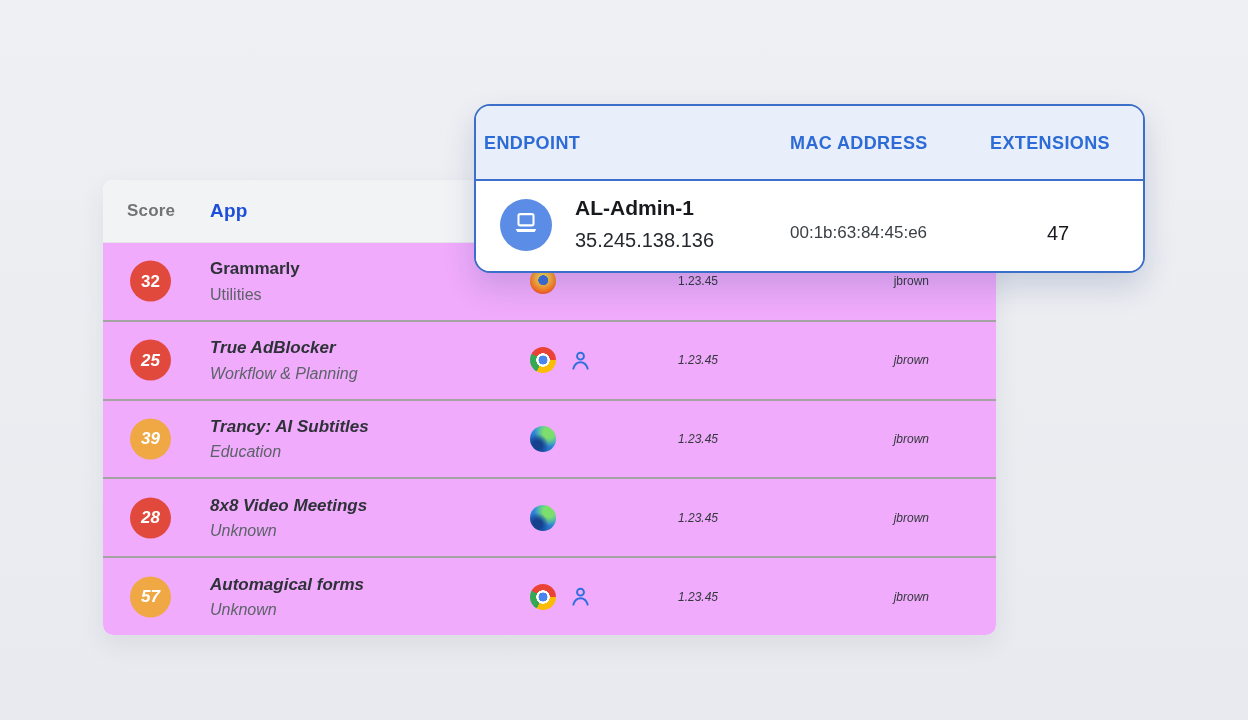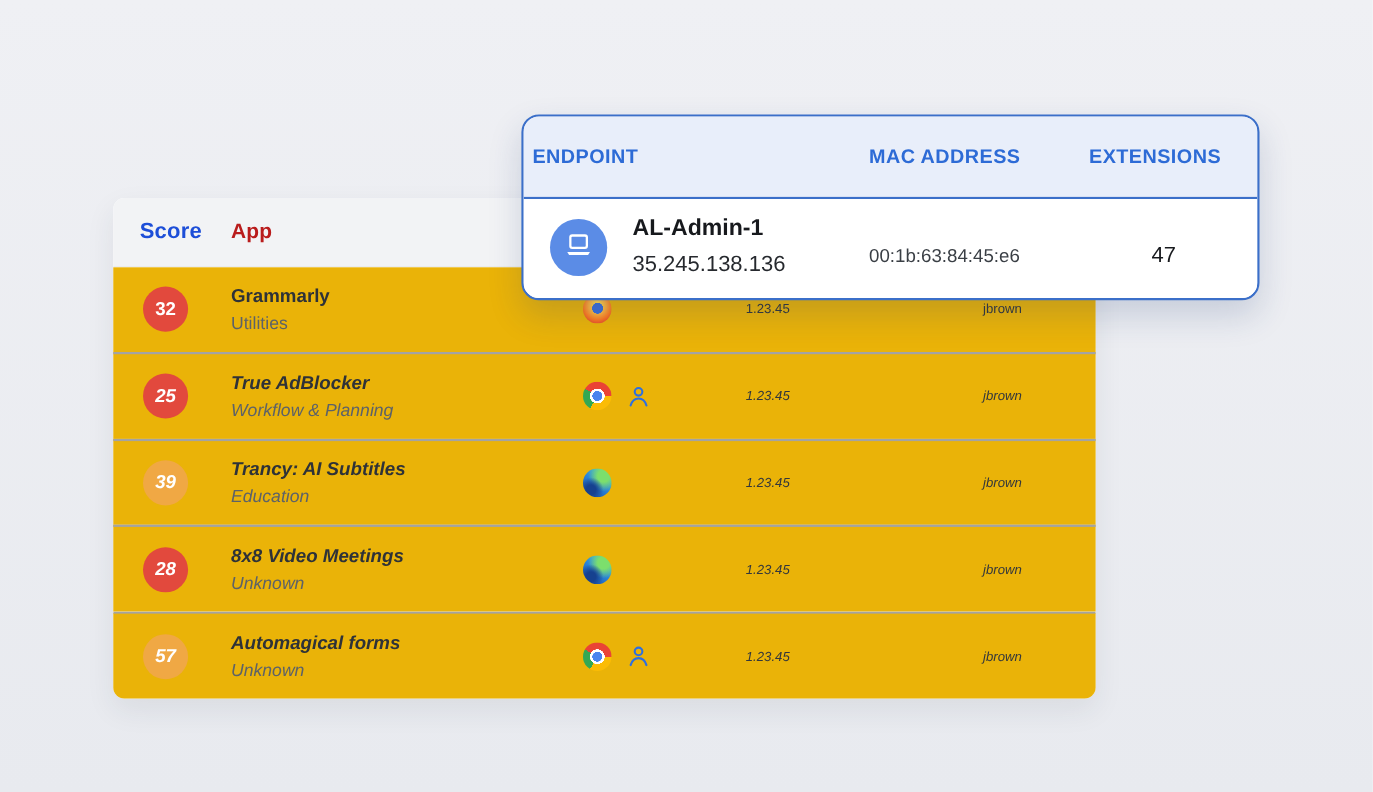--- a/index.html
+++ b/index.html
@@ -19,27 +19,27 @@
     display:flex; flex-direction:column;
   }
   .apps-header {
     height:63px; flex:0 0 63px;
     background:#f2f3f5; border-radius:10px 10px 0 0;
     border-bottom:1px solid #e3e5e8;
     position:relative;
   }
   .apps-header .col-score {
     position:absolute; left:24px; top:50%; transform:translateY(-50%);
-    font-size:20px; font-weight:700; color:#1d4ed8; letter-spacing:.2px;
+    font-size:17px; font-weight:700; color:#737373; letter-spacing:.2px;
   }
   .apps-header .col-app {
     position:absolute; left:107px; top:50%; transform:translateY(-50%);
-    font-size:19px; font-weight:700; color:#b91c1c; letter-spacing:.2px;
-  }
-  .app-row { flex:1 1 auto; position:relative; background:#eab308;padding-left:42px; }
+    font-size:19px; font-weight:700; color:#1d4ed8; letter-spacing:.2px;
+  }
+  .app-row { flex:1 1 auto; position:relative; background:#f0abfc;padding-left:42px; }
   .app-row + .app-row { border-top:2px solid #a3a3a3;font-style:italic; }
   .app-row:last-child { border-radius:0 0 10px 10px; }
 
   .score-badge {
     position:absolute; left:27px; top:50%; transform:translateY(-50%);
     width:41px; height:41px; border-radius:50%;
     display:flex; align-items:center; justify-content:center;
     color:#fff; font-size:17px; font-weight:700;
   }
   .app-names { position:absolute; left:107px; top:50%; transform:translateY(-50%); }

